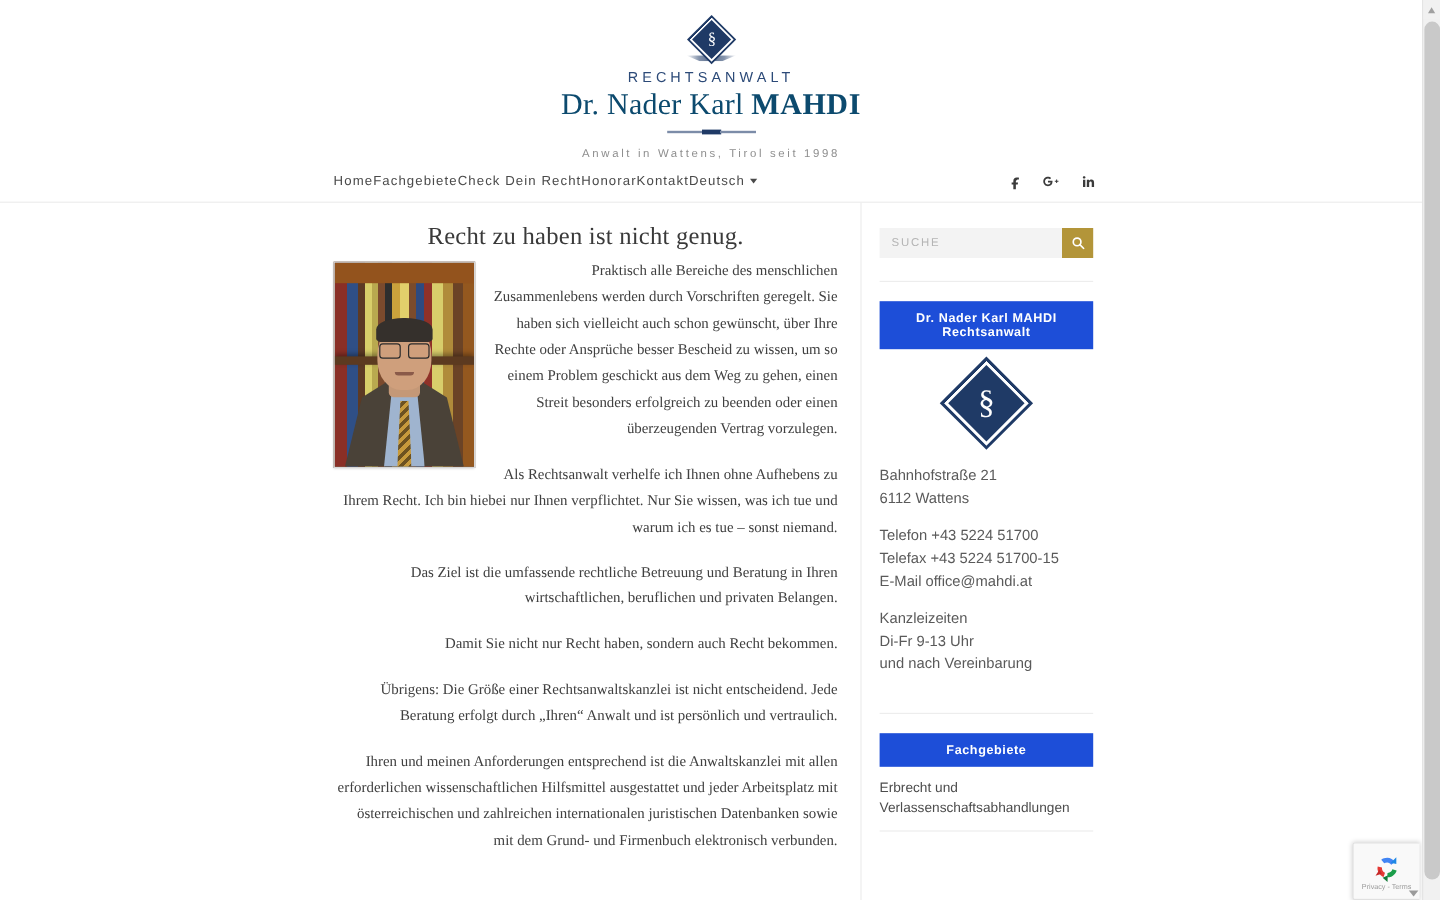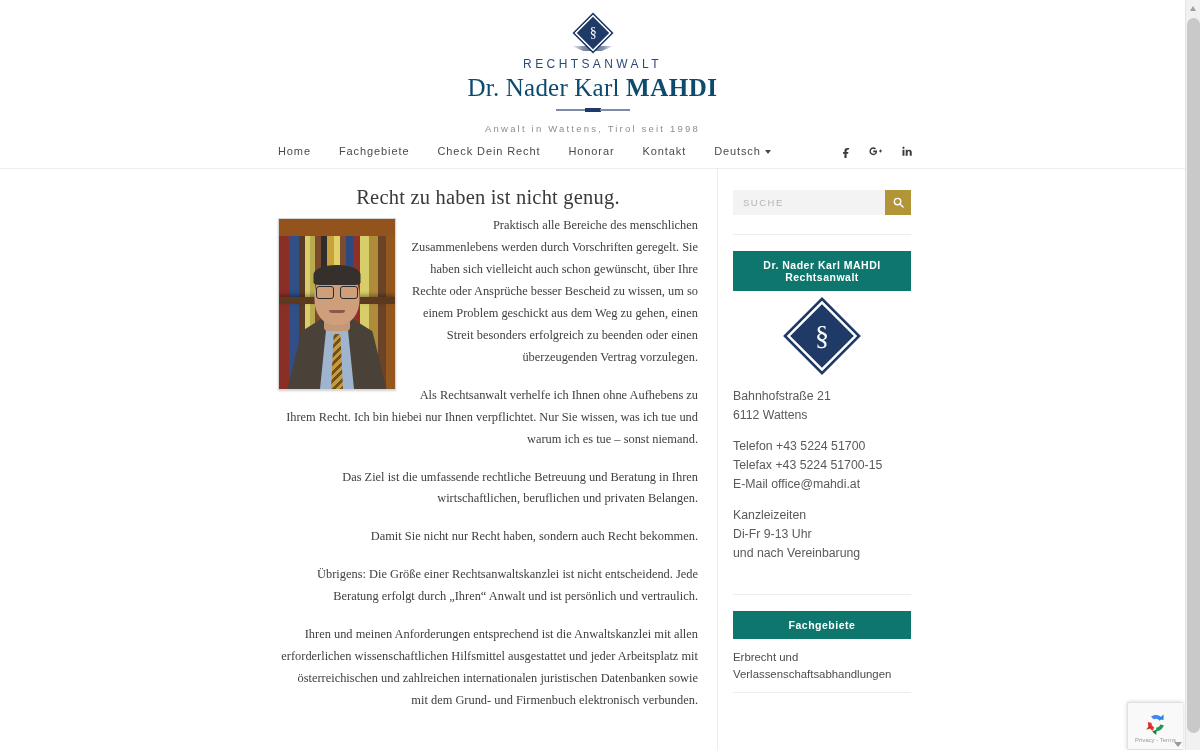--- a/index.html
+++ b/index.html
@@ -103,21 +103,21 @@
   }
 
   
   .navbar {
     position: absolute; top: 134px; left: 0;
     width: 1185px; height: 34px;
     display: flex; align-items: center;
   }
   .nav-links {
     position: absolute; left: 278px; top: 0;
-    height: 34px; display: flex; align-items: center; gap: 28px;
+    height: 34px; display: flex; align-items: center; 
   }
   .nav-link {
     font-size: 11px; letter-spacing: .9px;
     color: #4a4a4a; text-decoration: none;
     white-space: nowrap; cursor: pointer;
   }
   .nav-link .caret {
     display: inline-block; margin-left: 4px;
     border-left: 3.5px solid transparent;
     border-right: 3.5px solid transparent;
@@ -251,21 +251,21 @@
     font-family: "Liberation Sans", sans-serif;
   }
   .search-input::placeholder { color: #b4b4b4; letter-spacing: 1.5px; }
   .search-btn {
     width: 39px; height: 25px; border: none; cursor: pointer;
     background: #b39539; color: #ffffff;
     display: flex; align-items: center; justify-content: center;
   }
   .widget-sep { width: 178px; height: 1px; background: #ededed; margin-bottom: 16px; }
   .widget-title {
-    width: 178px; background: #0f766e; color: #ffffff;
+    width: 178px; background: #1d4ed8; color: #ffffff;
     font-size: 10.5px; letter-spacing: .5px; font-weight: 700;
     text-align: center; padding: 8px 4px; margin-bottom: 20px;
   }
   .side-logo {
     display: flex; align-items: center; justify-content: center;
     margin: 10px 0 26px 0;
   }
   .side-diamond {
     width: 50px; height: 50px; background: #1f3a66;
     transform: rotate(45deg);

